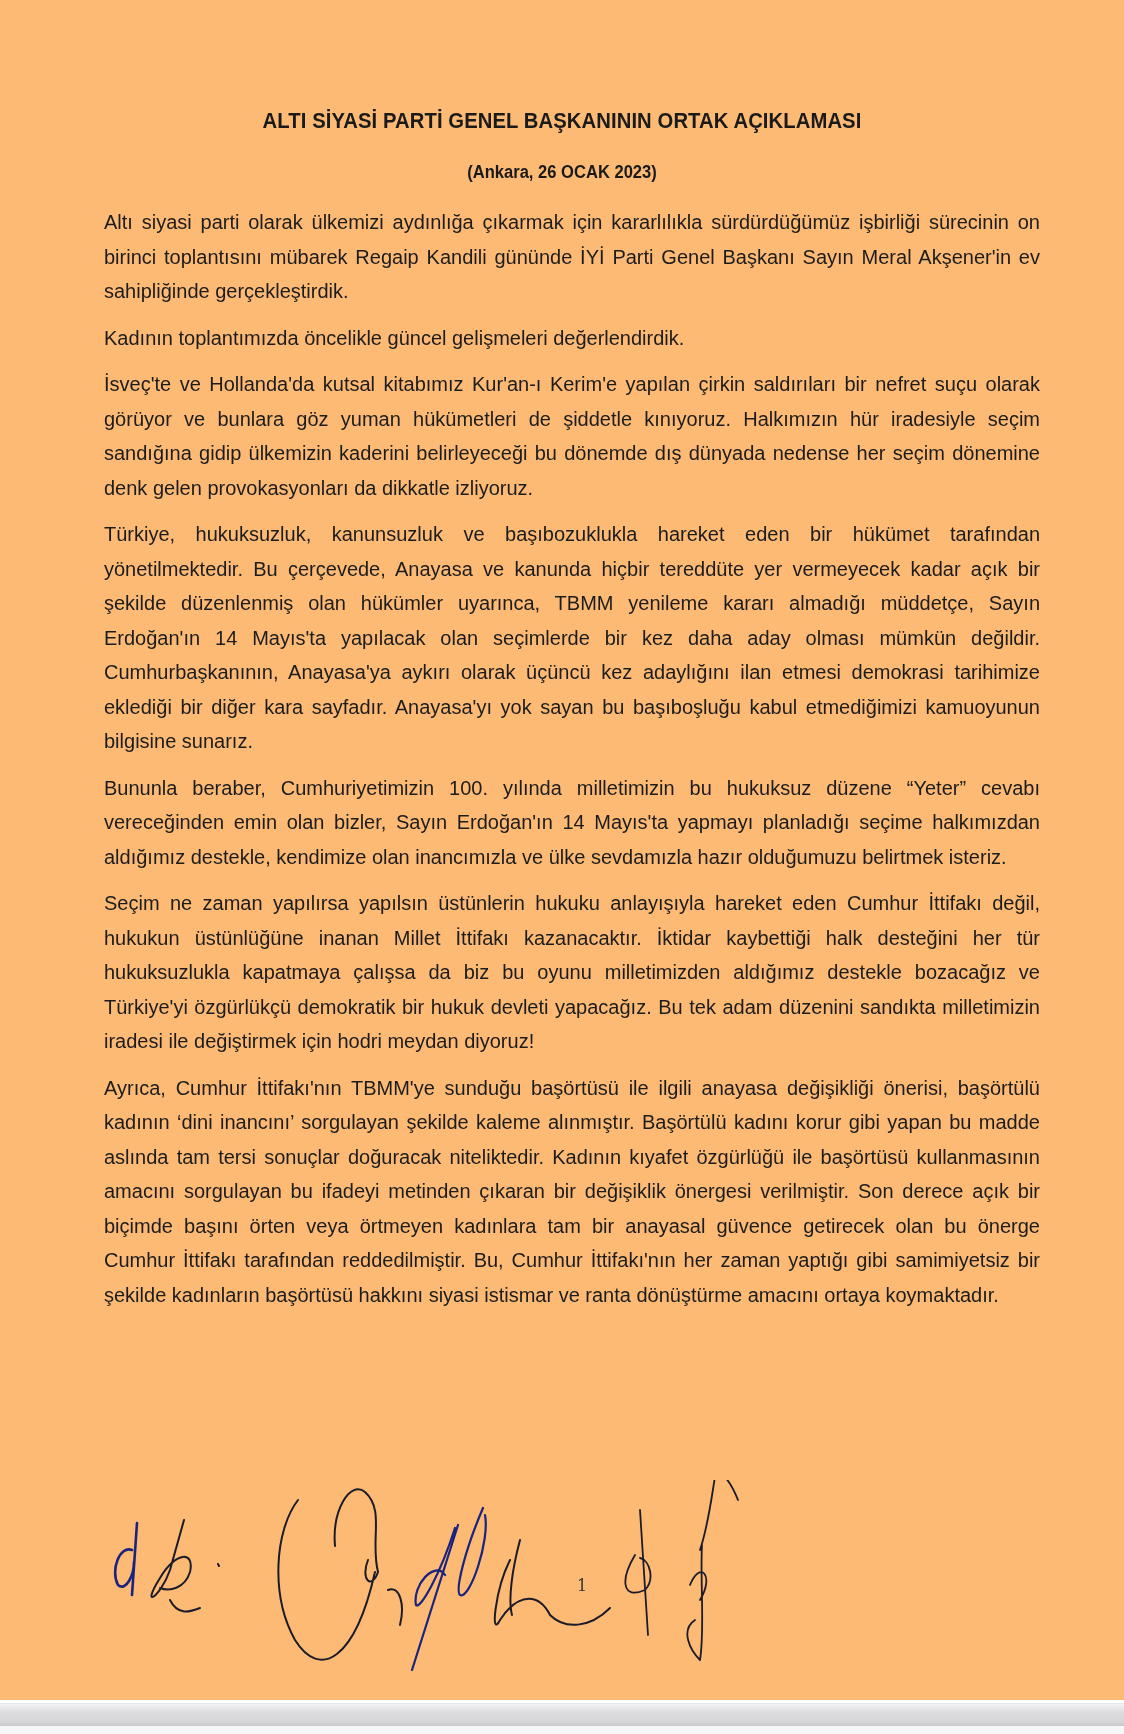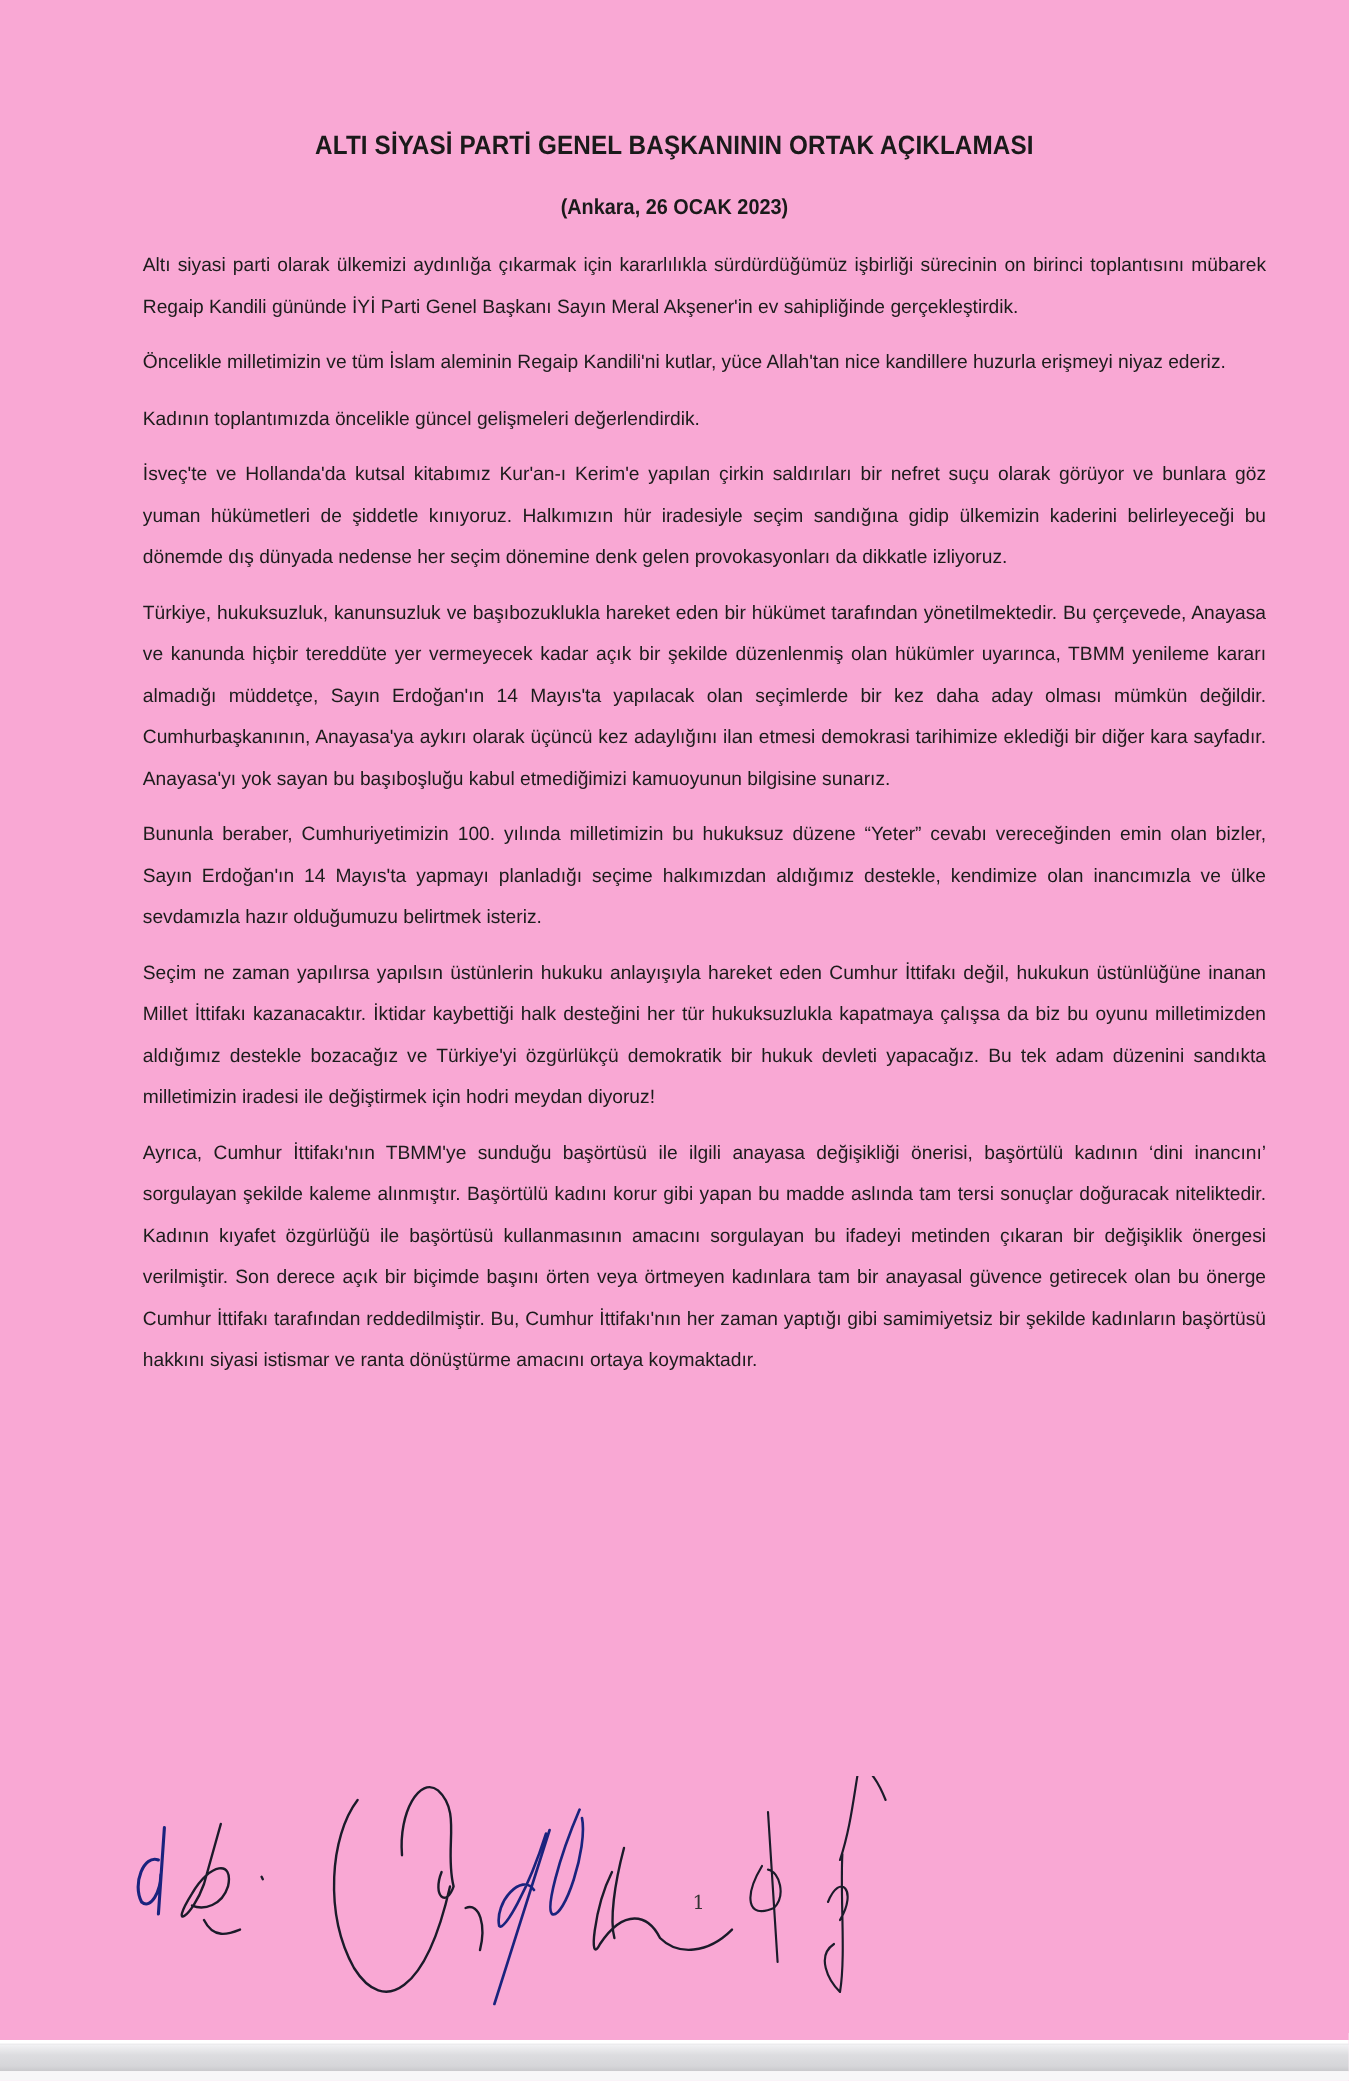--- a/index.html
+++ b/index.html
@@ -9,21 +9,21 @@
       background: #ffffff;
       position: relative;
       overflow: hidden;
       font-family: "Liberation Sans", sans-serif;
       color: #1c1c1c;
     }
     .page {
       position: absolute;
       left: 0; top: 0;
       width: 1124px; height: 1700px;
-      background: #f9a8d4;
+      background: #fdba74;
     }
     .title {
       position: absolute;
       left: 0; width: 1124px;
       top: 108px;
       text-align: center;
       font-weight: bold;
       font-size: 22px;
       letter-spacing: 0.1px;
       color: #1a1a1a;
@@ -34,24 +34,24 @@
       left: 0; width: 1124px;
       top: 162px;
       text-align: center;
       font-weight: bold;
       font-size: 18px;
       color: #1a1a1a;
       transform: scaleX(0.92);
     }
     .body-text {
       position: absolute;
-      left: 119px;
+      left: 104px;
       width: 936px;
       top: 205px;
-      font-size: 16px;
+      font-size: 20px;
       line-height: 34.5px;
       color: #1c1c1c;
       text-align: justify;
     }
     .body-text p {
       margin: 0 0 12px 0;
       transform-origin: left top;
     }
     .sig-area {
       position: absolute;
@@ -87,21 +87,20 @@
   </style>
 </head>
 <body>
 
 <div class="page">
   <div class="title">ALTI SİYASİ PARTİ GENEL BAŞKANININ ORTAK AÇIKLAMASI</div>
   <div class="subtitle">(Ankara, 26 OCAK 2023)</div>
 
   <div class="body-text">
     <p>Altı siyasi parti olarak ülkemizi aydınlığa çıkarmak için kararlılıkla sürdürdüğümüz işbirliği sürecinin on birinci toplantısını mübarek Regaip Kandili gününde İYİ Parti Genel Başkanı Sayın Meral Akşener'in ev sahipliğinde gerçekleştirdik.</p>
-    <p>Öncelikle milletimizin ve tüm İslam aleminin Regaip Kandili'ni kutlar, yüce Allah'tan nice kandillere huzurla erişmeyi niyaz ederiz.</p>
     <p>Kadının toplantımızda öncelikle güncel gelişmeleri değerlendirdik.</p>
     <p>İsveç'te ve Hollanda'da kutsal kitabımız Kur'an-ı Kerim'e yapılan çirkin saldırıları bir nefret suçu olarak görüyor ve bunlara göz yuman hükümetleri de şiddetle kınıyoruz. Halkımızın hür iradesiyle seçim sandığına gidip ülkemizin kaderini belirleyeceği bu dönemde dış dünyada nedense her seçim dönemine denk gelen provokasyonları da dikkatle izliyoruz.</p>
     <p>Türkiye, hukuksuzluk, kanunsuzluk ve başıbozuklukla hareket eden bir hükümet tarafından yönetilmektedir. Bu çerçevede, Anayasa ve kanunda hiçbir tereddüte yer vermeyecek kadar açık bir şekilde düzenlenmiş olan hükümler uyarınca, TBMM yenileme kararı almadığı müddetçe, Sayın Erdoğan'ın 14 Mayıs'ta yapılacak olan seçimlerde bir kez daha aday olması mümkün değildir.  Cumhurbaşkanının, Anayasa'ya aykırı olarak üçüncü kez adaylığını ilan etmesi demokrasi tarihimize eklediği bir diğer kara sayfadır. Anayasa'yı yok sayan bu başıboşluğu kabul etmediğimizi kamuoyunun bilgisine sunarız.</p>
     <p>Bununla beraber, Cumhuriyetimizin 100. yılında milletimizin bu hukuksuz düzene “Yeter” cevabı vereceğinden emin olan bizler, Sayın Erdoğan'ın 14 Mayıs'ta yapmayı planladığı seçime halkımızdan aldığımız destekle, kendimize olan inancımızla ve ülke sevdamızla hazır olduğumuzu belirtmek isteriz.</p>
     <p>Seçim ne zaman yapılırsa yapılsın üstünlerin hukuku anlayışıyla hareket eden Cumhur İttifakı değil, hukukun üstünlüğüne inanan Millet İttifakı kazanacaktır. İktidar kaybettiği halk desteğini her tür hukuksuzlukla kapatmaya çalışsa da biz bu oyunu milletimizden aldığımız destekle bozacağız ve Türkiye'yi özgürlükçü demokratik bir hukuk devleti yapacağız. Bu tek adam düzenini sandıkta milletimizin iradesi ile değiştirmek için hodri meydan diyoruz!</p>
     <p>Ayrıca, Cumhur İttifakı'nın TBMM'ye sunduğu başörtüsü ile ilgili anayasa değişikliği önerisi, başörtülü kadının ‘dini inancını’ sorgulayan şekilde kaleme alınmıştır. Başörtülü kadını korur gibi yapan bu madde aslında tam tersi sonuçlar doğuracak niteliktedir. Kadının kıyafet özgürlüğü ile başörtüsü kullanmasının amacını sorgulayan bu ifadeyi metinden çıkaran bir değişiklik önergesi verilmiştir. Son derece açık bir biçimde başını örten veya örtmeyen kadınlara tam bir anayasal güvence getirecek olan bu önerge Cumhur İttifakı tarafından reddedilmiştir. Bu, Cumhur İttifakı'nın her zaman yaptığı gibi samimiyetsiz bir şekilde kadınların başörtüsü hakkını siyasi istismar ve ranta dönüştürme amacını ortaya koymaktadır.</p>
   </div>
 
   <div class="sig-area">
     <svg width="900" height="200" viewBox="0 0 900 200" fill="none" stroke-linecap="round" stroke-linejoin="round">

